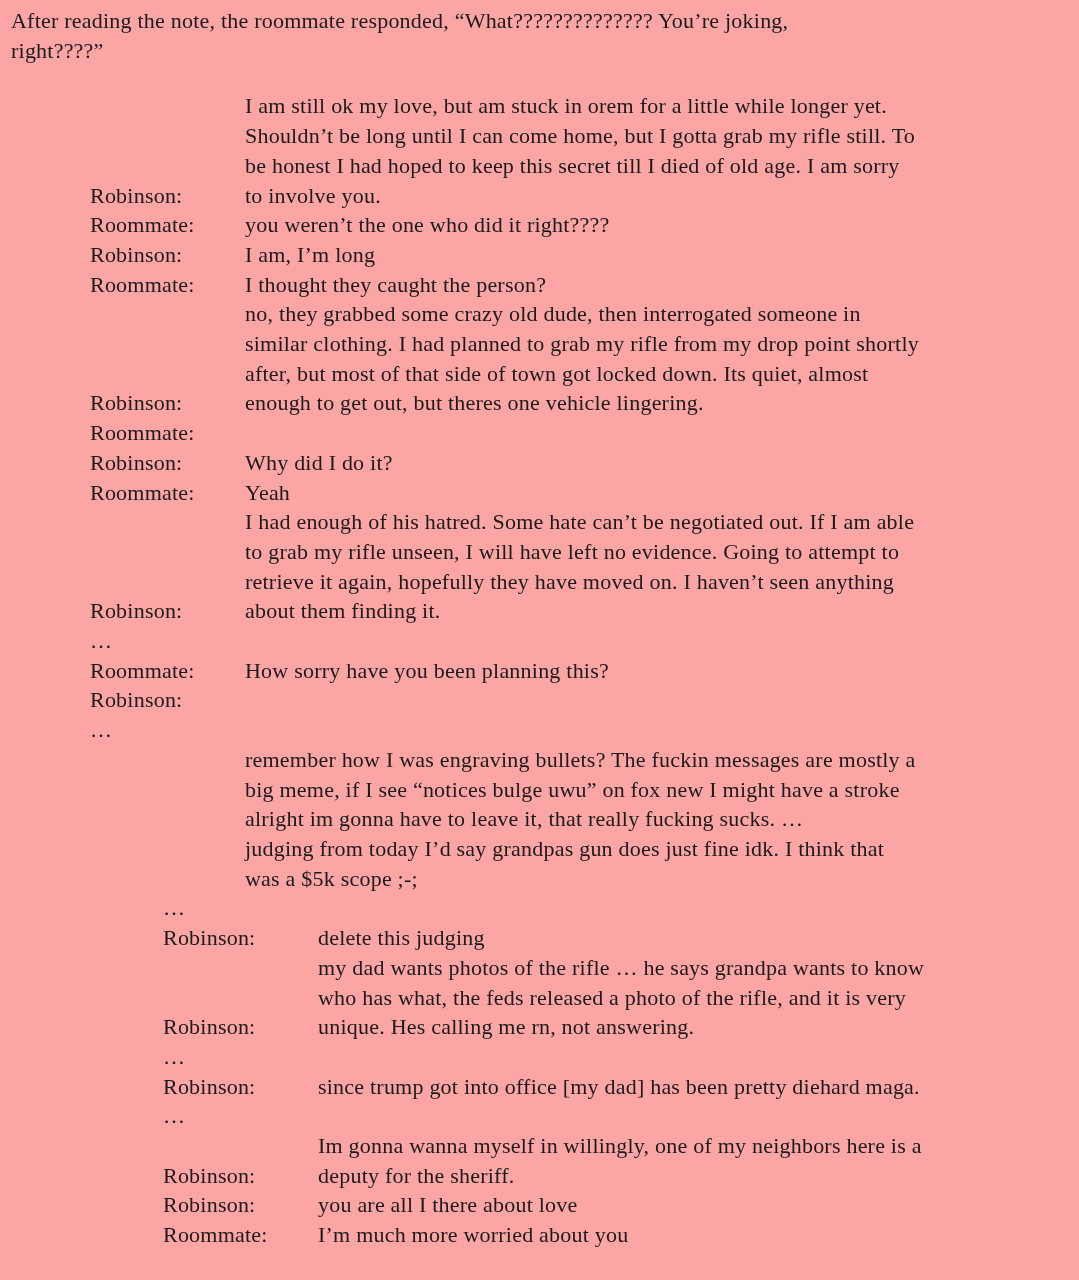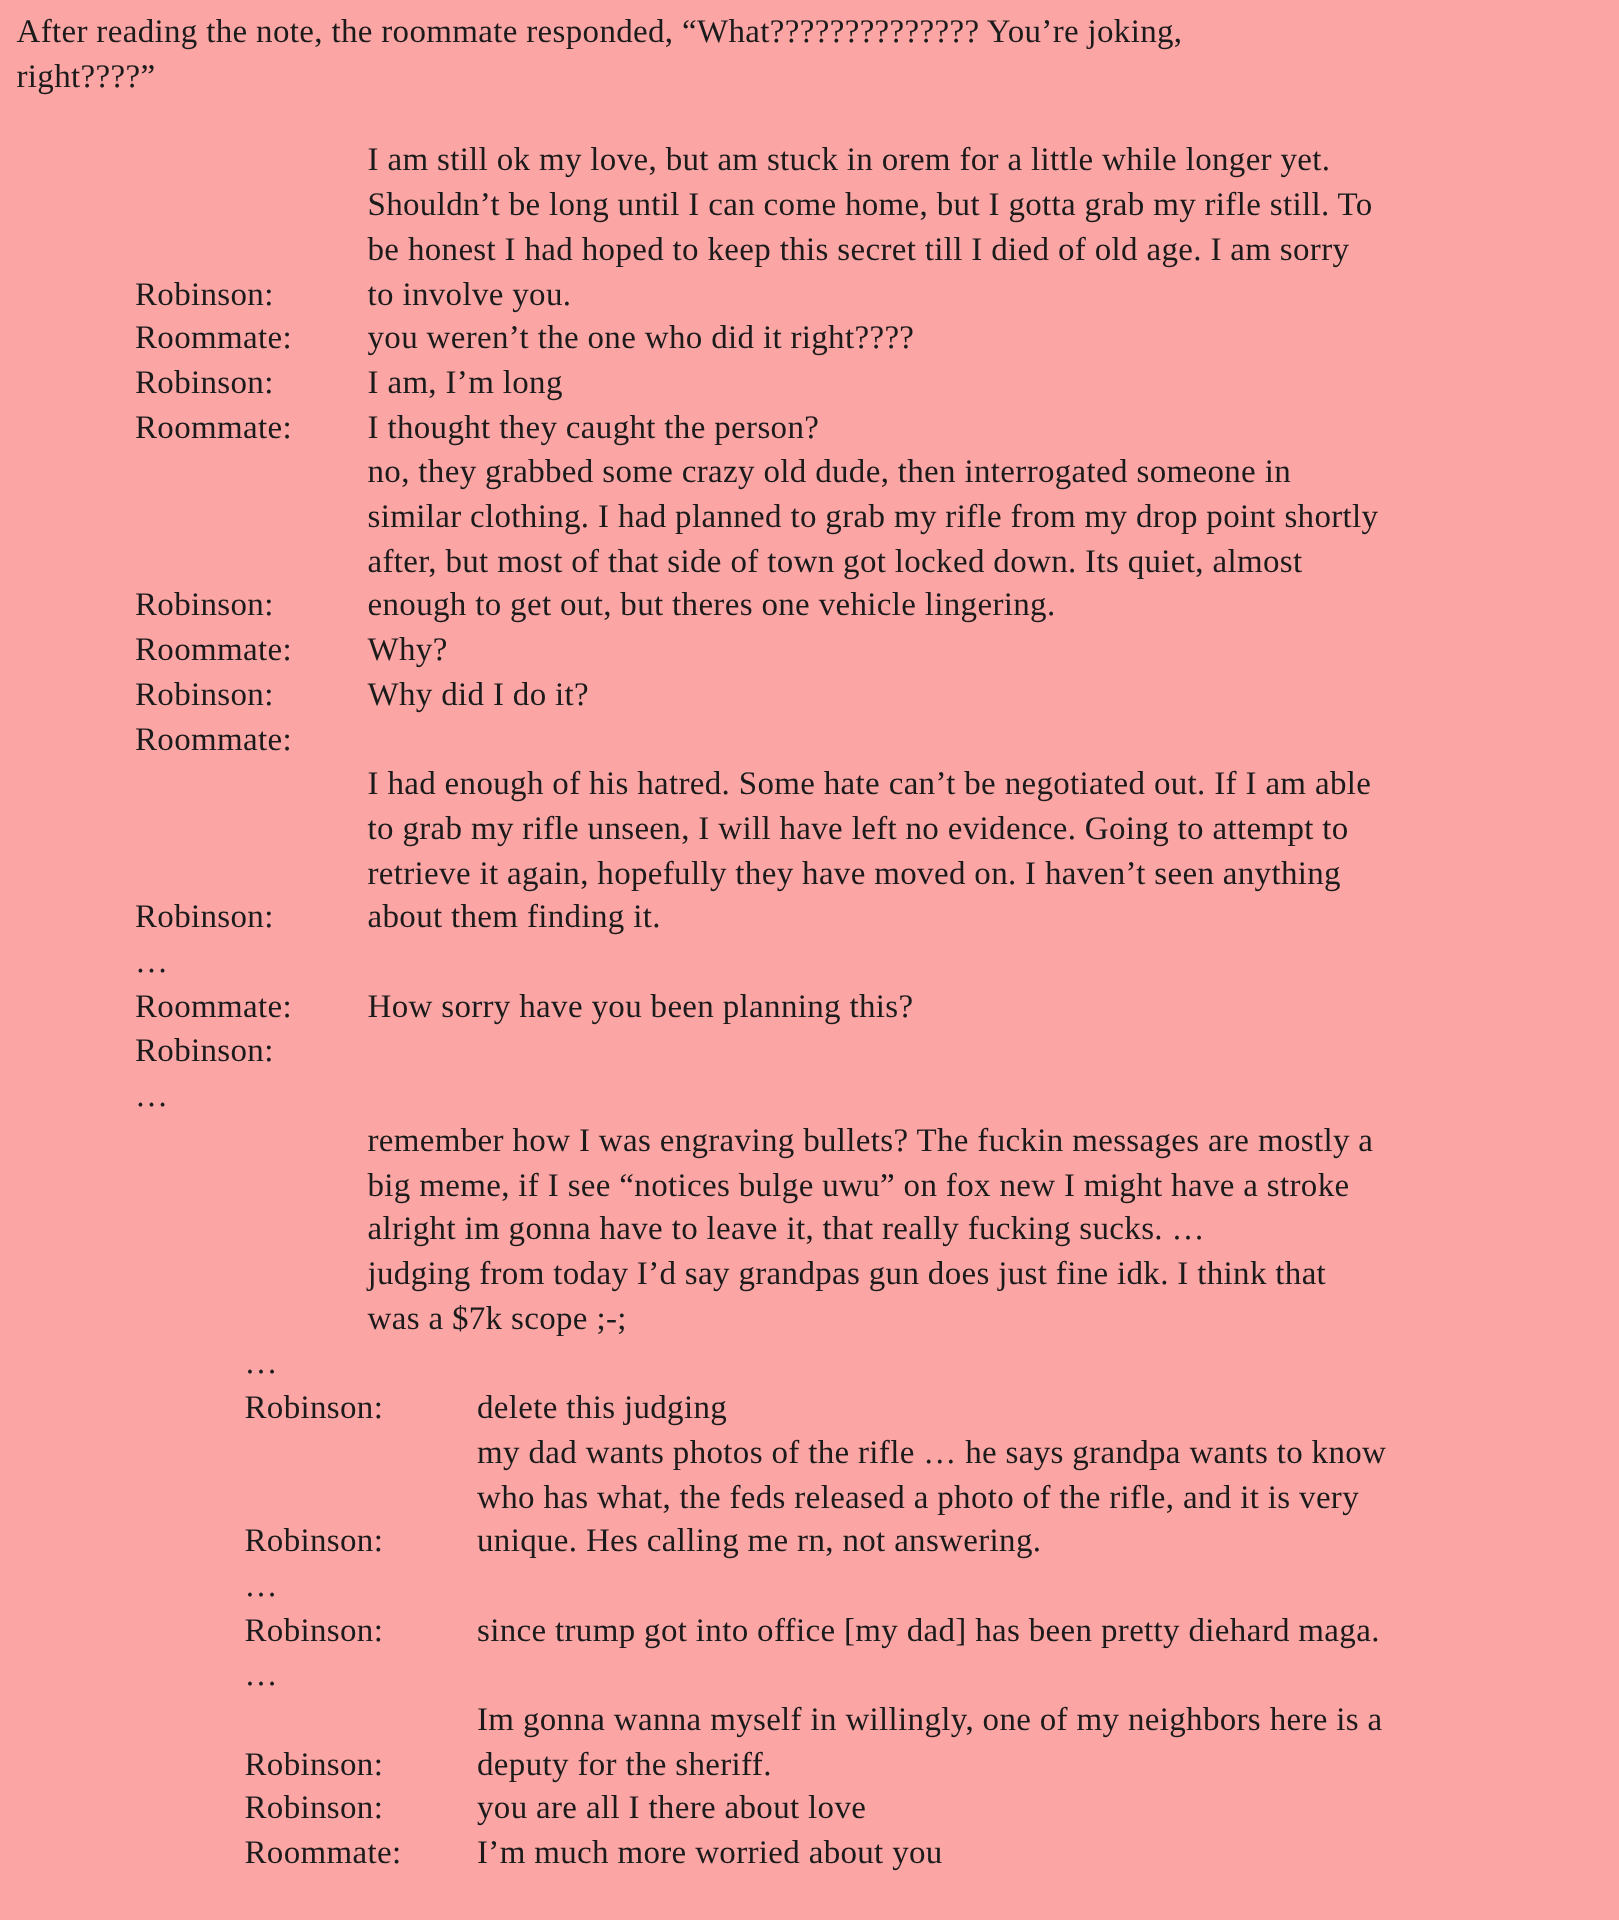--- a/index.html
+++ b/index.html
@@ -77,30 +77,30 @@
   <div class="row indent1">
     <span class="speaker">Robinson:</span>
     <span class="msg">no, they grabbed some crazy old dude, then interrogated someone in
 similar clothing. I had planned to grab my rifle from my drop point shortly
 after, but most of that side of town got locked down. Its quiet, almost
 enough to get out, but theres one vehicle lingering.</span>
   </div>
 
   <div class="row indent1">
     <span class="speaker">Roommate:</span>
-    <span class="msg">Why?</span>
   </div>
 
   <div class="row indent1">
     <span class="speaker">Robinson:</span>
     <span class="msg">Why did I do it?</span>
   </div>
 
   <div class="row indent1">
     <span class="speaker">Roommate:</span>
+    <span class="msg">Yeah</span>
   </div>
 
   <div class="row indent1">
     <span class="speaker">Robinson:</span>
     <span class="msg">I had enough of his hatred. Some hate can’t be negotiated out. If I am able
 to grab my rifle unseen, I will have left no evidence. Going to attempt to
 retrieve it again, hopefully they have moved on. I haven’t seen anything
 about them finding it.</span>
   </div>
 
@@ -126,21 +126,21 @@
   <div class="row indent1">
     <span class="speaker"></span>
     <span class="msg">remember how I was engraving bullets? The fuckin messages are mostly a
 big meme, if I see “notices bulge uwu” on fox new I might have a stroke
 alright im gonna have to leave it, that really fucking sucks. …</span>
   </div>
 
   <div class="row indent1">
     <span class="speaker"></span>
     <span class="msg">judging from today I’d say grandpas gun does just fine idk. I think that
-was a $7k scope ;-;</span>
+was a $5k scope ;-;</span>
   </div>
 
   <div class="row indent2">
     <span class="speaker">…</span>
     <span class="msg"></span>
   </div>
 
   <div class="row indent2">
     <span class="speaker">Robinson:</span>
     <span class="msg">delete this judging</span>

